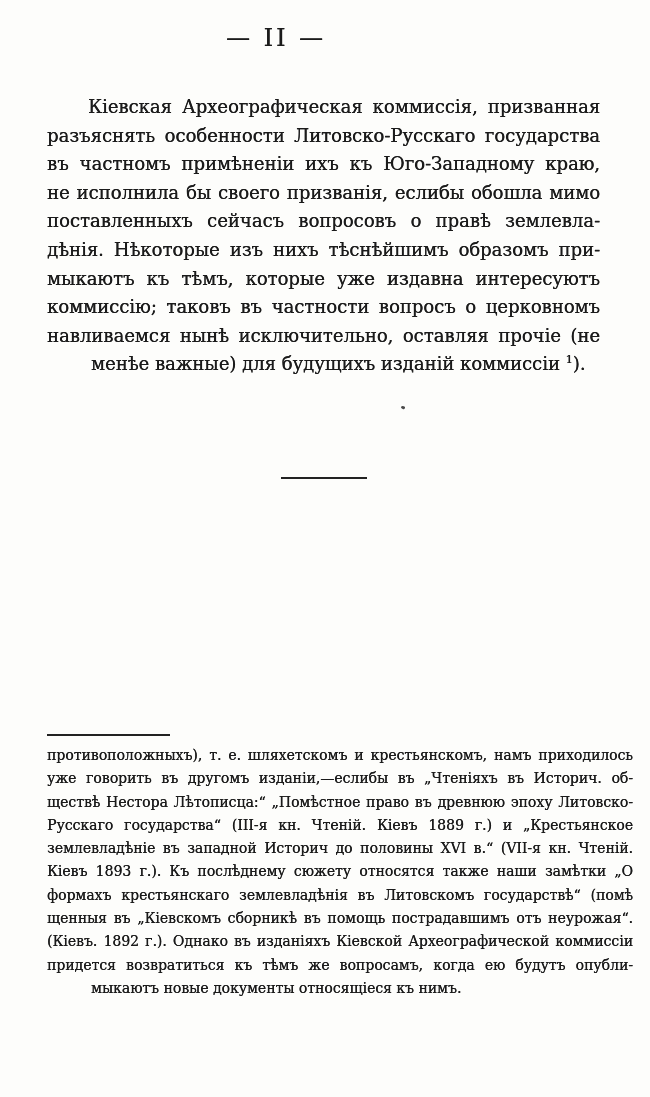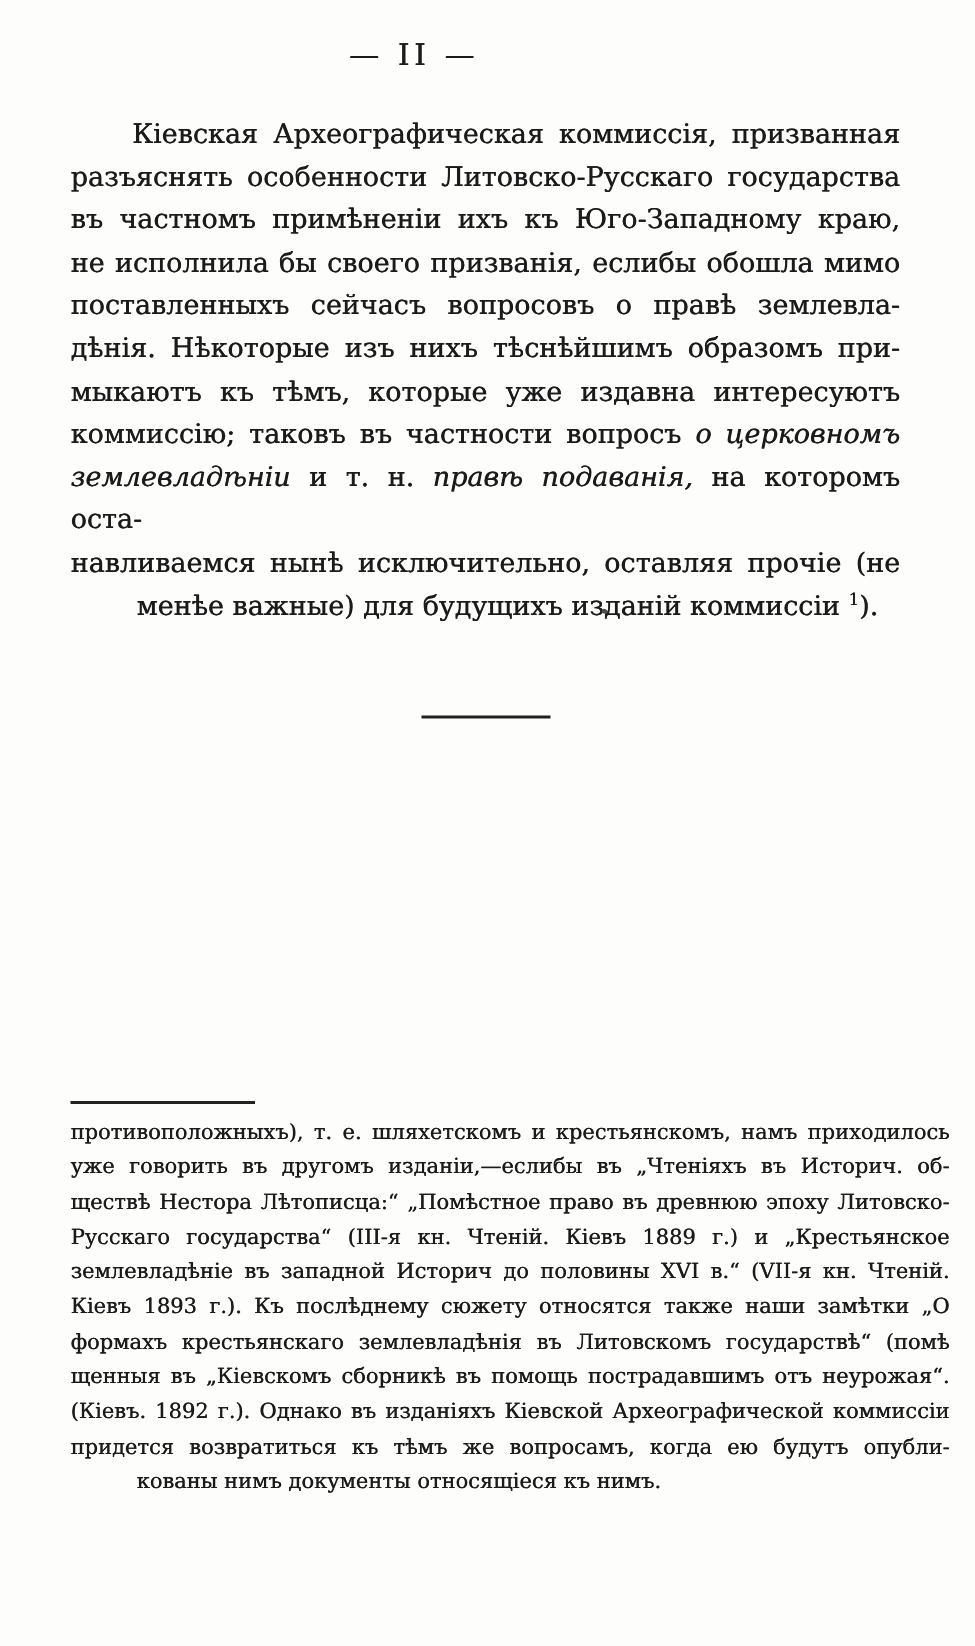--- a/index.html
+++ b/index.html
@@ -16,27 +16,27 @@
     font-family: "DejaVu Serif", serif;
     color: #1b1b1b;
     overflow: hidden;
   }
   .page-number {
     position: absolute;
     top: 24px;
     left: 0;
     width: 552px;
     text-align: center;
-    font-size: 20px;
+    font-size: 24px;
     letter-spacing: 3px;
     text-shadow: 0.25px 0 0 currentColor;
   }
   .main-text {
     position: absolute;
-    top: 76px;
+    top: 93px;
     left: 47px;
     width: 553px;
     font-size: 18px;
     line-height: 28.6px;
     text-shadow: 0.3px 0 0 currentColor;
   }
   .footnote-text {
     position: absolute;
     top: 744px;
     left: 47px;
@@ -50,21 +50,21 @@
     text-align-last: justify;
     -moz-text-align-last: justify;
   }
   .tline-last {
     text-align-last: left;
     margin-left: 44px;
     -moz-text-align-last: left;
   }
   .tline-indent { text-indent: 41px; }
   .footnote-text .tline-indent { text-indent: 47px; }
-  .it { font-style: italic; }
+  .it { }
   .sup {
     vertical-align: super;
     font-size: 0.62em;
     line-height: 0;
   }
   .rule {
     position: absolute;
     background: #222;
   }
   .rule-center {
@@ -99,21 +99,20 @@
 
   <div class="main-text">
       <div class="tline tline-indent"><span>Кіевская Археографическая коммиссія, призванная</span></div>
       <div class="tline"><span>разъяснять особенности Литовско-Русскаго государства</span></div>
       <div class="tline"><span>въ частномъ примѣненіи ихъ къ Юго-Западному краю,</span></div>
       <div class="tline"><span>не исполнила бы своего призванія, еслибы обошла мимо</span></div>
       <div class="tline"><span>поставленныхъ сейчасъ вопросовъ о правѣ землевла-</span></div>
       <div class="tline"><span>дѣнія. Нѣкоторые изъ нихъ тѣснѣйшимъ образомъ при-</span></div>
       <div class="tline"><span>мыкаютъ къ тѣмъ, которые уже издавна интересуютъ</span></div>
       <div class="tline"><span>коммиссію; таковъ въ частности вопросъ </span><span class="it">о церковномъ</span></div>
-      <div class="tline"><span class="it">землевладѣніи</span><span> и т. н. </span><span class="it">правѣ подаванія,</span><span> на которомъ оста-</span></div>
       <div class="tline"><span>навливаемся нынѣ исключительно, оставляя прочіе (не</span></div>
       <div class="tline tline-last"><span>менѣе важные) для будущихъ изданій коммиссіи </span><span class="sup">1</span><span>).</span></div>
     </div>
 
   <div class="scan-speck"></div>
 
   <div class="rule rule-center"></div>
 
   <div class="rule rule-footnote"></div>
 
@@ -121,16 +120,16 @@
       <div class="tline"><span>противоположныхъ), т. е. шляхетскомъ и крестьянскомъ, намъ приходилось</span></div>
       <div class="tline"><span>уже говорить въ другомъ изданіи,—еслибы въ „Чтеніяхъ въ Историч. об-</span></div>
       <div class="tline"><span>ществѣ Нестора Лѣтописца:“ „Помѣстное право въ древнюю эпоху Литовско-</span></div>
       <div class="tline"><span>Русскаго государства“ (III-я кн. Чтеній. Кіевъ 1889 г.) и „Крестьянское</span></div>
       <div class="tline"><span>землевладѣніе въ западной Историч до половины XVI в.“ (VII-я кн. Чтеній.</span></div>
       <div class="tline"><span>Кіевъ 1893 г.). Къ послѣднему сюжету относятся также наши замѣтки „О</span></div>
       <div class="tline"><span>формахъ крестьянскаго землевладѣнія въ Литовскомъ государствѣ“ (помѣ</span></div>
       <div class="tline"><span>щенныя въ „Кіевскомъ сборникѣ въ помощь пострадавшимъ отъ неурожая“.</span></div>
       <div class="tline"><span>(Кіевъ. 1892 г.). Однако въ изданіяхъ Кіевской Археографической коммиссіи</span></div>
       <div class="tline"><span>придется возвратиться къ тѣмъ же вопросамъ, когда ею будутъ опубли-</span></div>
-      <div class="tline tline-last"><span>кованы нимъ документы относящіеся къ нимъ.</span></div>
+      <div class="tline tline-last"><span>мыкаютъ новые документы относящіеся къ нимъ.</span></div>
     </div>
 
 </div>
 
 </body></html>

